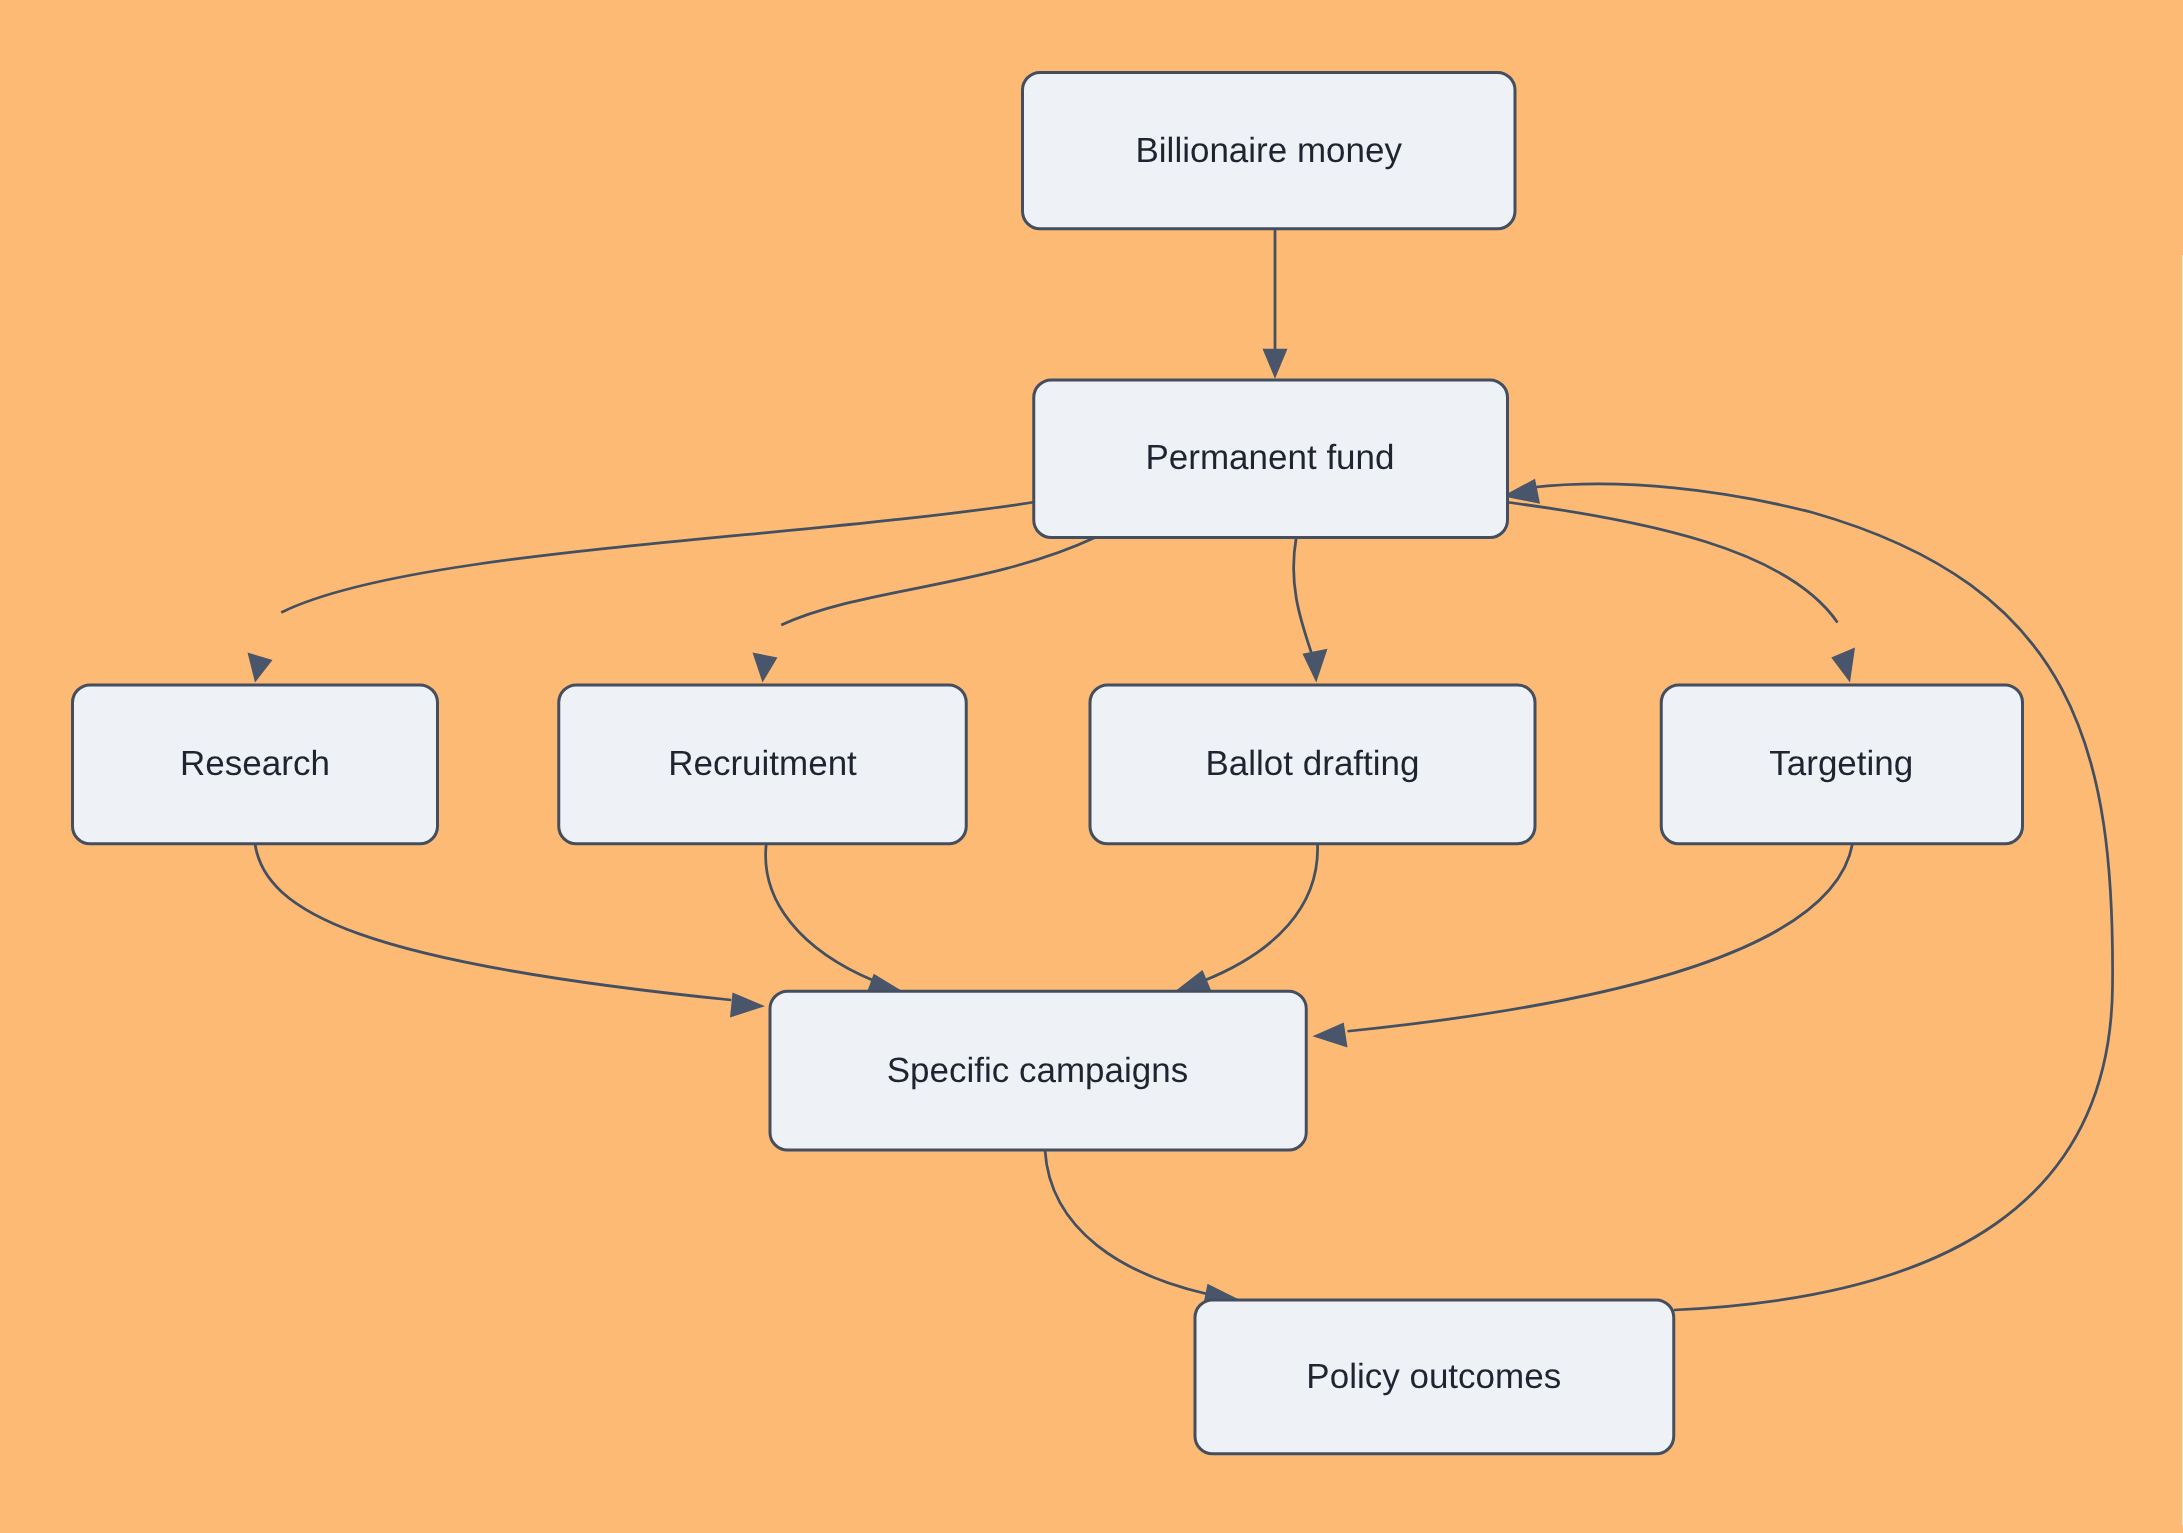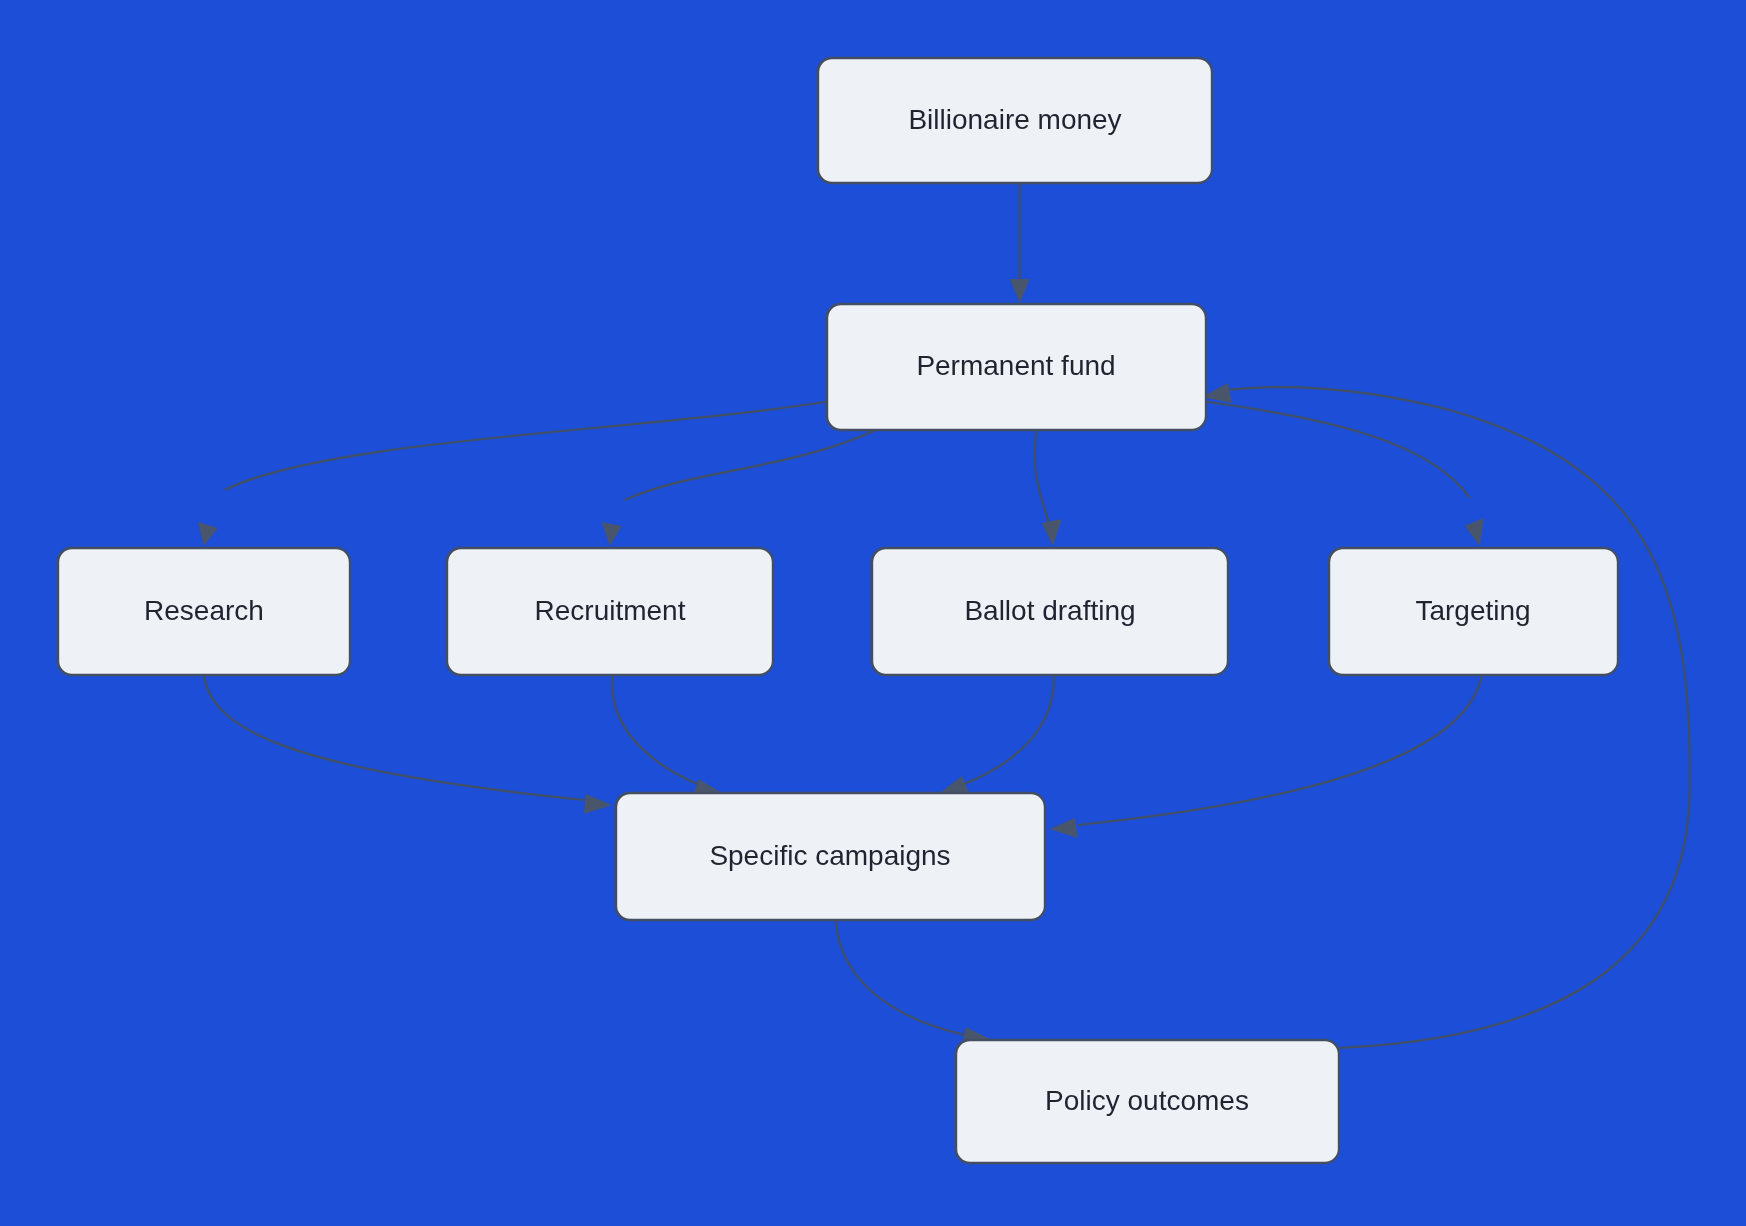--- a/index.html
+++ b/index.html
@@ -10,21 +10,21 @@
   body {
     width: 1746px;
     height: 1226px;
     font-family: "Liberation Sans", sans-serif;
     overflow: hidden;
   }
   #diagram-root {
     position: relative;
     width: 1746px;
     height: 1226px;
-    background: #1d4ed8;
+    background: #fdba74;
   }
   svg.flowchart {
     display: block;
     width: 1746px;
     height: 1226px;
   }
   .edge-path {
     fill: none;
     stroke: #435061;
     stroke-width: 2.2;

